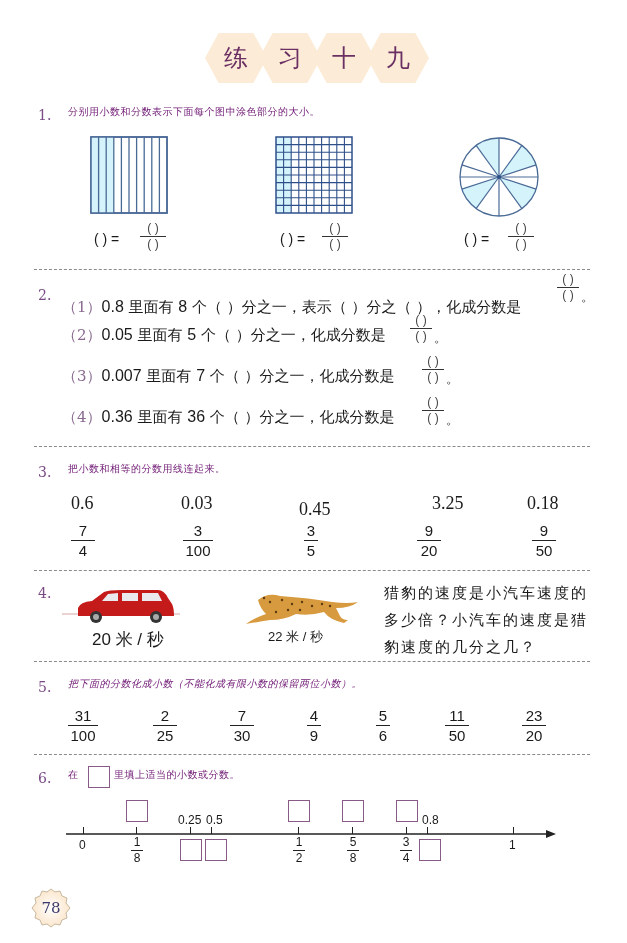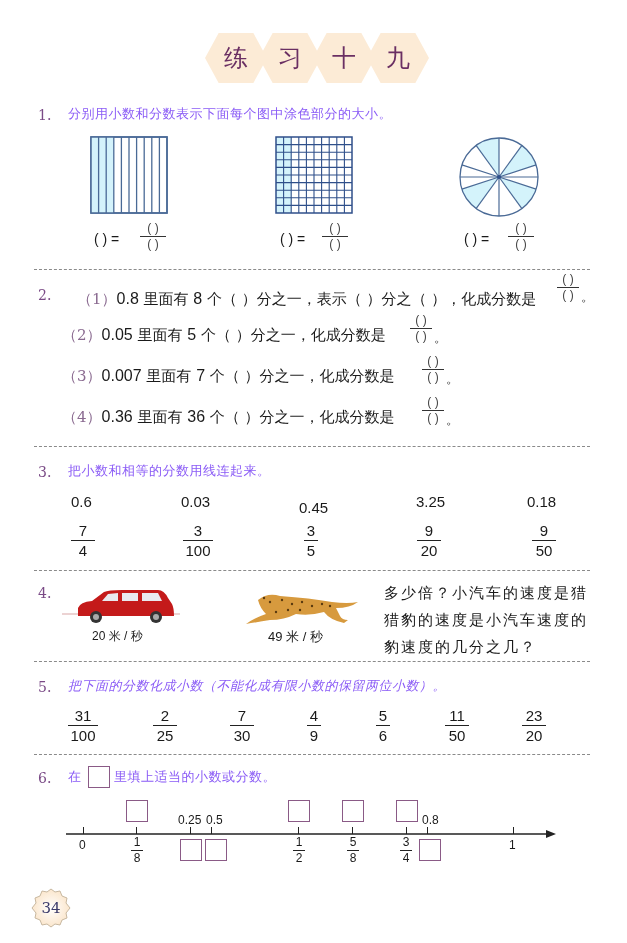--- a/index.html
+++ b/index.html
@@ -9,35 +9,35 @@
     .sans { font-family: "Liberation Sans", sans-serif; }
     .serif { font-family: "DejaVu Serif", serif; }
 
     
     .hex { position: absolute; top: 33px; width: 62px; height: 50px; background: #fcebd6;
       clip-path: polygon(22% 0, 78% 0, 100% 50%, 78% 100%, 22% 100%, 0 50%);
       display: flex; align-items: center; justify-content: center;
       font-size: 24px; color: #6a2f63; font-family: "DejaVu Serif", serif; }
 
     .qnum { position: absolute; font-size: 14px; color: #7a4a86; font-family: "DejaVu Serif", serif; }
-    .qtext { position: absolute; font-size: 13px; color: #8b5cf6; letter-spacing: 0.5px; }
+    .qtext { position: absolute; font-size: 10px; color: #701a75; letter-spacing: 0.5px; }
     .divider { position: absolute; left: 34px; width: 556px; border-top: 1.5px dashed #8a8a8a; height: 0; }
 
     
     .frac { position: absolute; display: inline-flex; flex-direction: column; align-items: center;
       font-family: "Liberation Sans", sans-serif; font-size: 15px; line-height: 17px; }
     .frac .bar { align-self: stretch; border-top: 1.2px solid #222; margin: 1px 0; }
     .paren-frac { font-size: 12px; line-height: 13px; color: #444; }
     .paren-frac .bar { border-top: 1px solid #333; }
 
     .row2 { position: absolute; font-size: 15px; white-space: nowrap; }
     .row2 .num { font-family: "Liberation Sans", sans-serif; font-size: 16px; }
     .row2 .paren { color: #8a6a90; font-family: "DejaVu Serif", serif; }
 
-    .dec { position: absolute; font-family: Liberation Sans, sans-serif; font-size: 15px; }
+    .dec { position: absolute; font-family: Liberation Serif, serif; font-size: 18px; }
 
     .answer-box { position: absolute; width: 22px; height: 22px; border: 1.3px solid #8a5a86; background: #fff; box-sizing: border-box; }
     .tick { position: absolute; width: 1.3px; height: 7px; background: #222; }
     .nl-label { position: absolute; font-family: "Liberation Sans", sans-serif; font-size: 12px; }
     .nl-frac { font-size: 12px; line-height: 13px; }
   </style>
 </head>
 <body>
 
 <div>
@@ -151,21 +151,21 @@
     <span>(   )</span>
       <span class="bar"></span>
       <span>(   )</span>
   </div>
 </div>
 
 <div class="divider" style="top:269px;"></div>
 
 <div class="qnum" style="left:38px; top:287px;">2.</div>
 
-<div class="row2" style="left:62px; top:290px;margin-left:15px;">
+<div class="row2" style="left:62px; top:298px;">
   <span class="paren">（1）</span><span class="num">0.8</span><span> 里面有 </span><span class="num">8</span><span> 个（    ）分之一，表示（   ）分之（   ），化成分数是</span>
 </div>
 <div class="frac paren-frac" style="left:557px; top:273px; width:22px;">
   <span>(  )</span>
     <span class="bar"></span>
     <span>(  )</span>
 </div>
 <span class="abs" style="left:581px; top:288px; font-size:13px;">。</span>
 
 <div class="row2" style="left:62px; top:326px;">
@@ -199,21 +199,21 @@
 <span class="abs" style="left:446px; top:411px; font-size:13px;">。</span>
 
 <div class="divider" style="top:446px;"></div>
 
 <div class="qnum" style="left:38px; top:464px;">3.</div>
 <div class="qtext" style="left:68px; top:462px;">把小数和相等的分数用线连起来。</div>
 
 <div class="dec" style="left:71px; top:493px;">0.6</div>
 <div class="dec" style="left:181px; top:493px;">0.03</div>
 <div class="dec" style="left:299px; top:499px;">0.45</div>
-<div class="dec" style="left:416px; top:493px;">3.25</div>
+<div class="dec" style="left:432px; top:493px;">3.25</div>
 <div class="dec" style="left:527px; top:493px;">0.18</div>
 
 <div class="frac" style="left:71px; top:522px; width:24px;">
   <span>7</span>
     <span class="bar"></span>
     <span>4</span>
 </div>
 <div class="frac" style="left:183px; top:522px; width:30px;">
   <span>3</span>
     <span class="bar"></span>
@@ -243,43 +243,43 @@
   <line x1="0" y1="26" x2="118" y2="26" stroke="#e6c4c4" stroke-width="1.5"></line>
   <path d="M16,28 L16,20 Q18,14 30,13 L42,4 Q46,2 60,2 L96,2 Q102,2 106,10 L110,16 Q112,20 112,28 Z" fill="#c41a1a"></path>
   <path d="M46,6 L56,5 L56,13 L40,13 Z" fill="#e9e9ee"></path>
   <path d="M60,5 L76,5 L76,13 L60,13 Z" fill="#e9e9ee"></path>
   <path d="M80,5 L96,5 L100,13 L80,13 Z" fill="#e9e9ee"></path>
   <circle cx="34" cy="29" r="6" fill="#333"></circle>
     <circle cx="34" cy="29" r="3" fill="#aaa"></circle>
   <circle cx="94" cy="29" r="6" fill="#333"></circle>
     <circle cx="94" cy="29" r="3" fill="#aaa"></circle>
 </svg>
-<div class="abs sans" style="left:92px; top:628px; font-size:12px;">20 米 / 秒</div>
+<div class="abs sans" style="left:92px; top:628px; font-size:17px;">20 米 / 秒</div>
 
 <svg class="abs" style="left:240px; top:590px;" width="120" height="38">
   <path d="M18,10 Q28,2 40,6 Q70,8 92,12 Q108,14 118,12 Q110,18 96,18 L100,26 Q102,30 108,30 L104,33 Q90,30 84,22 Q70,26 56,24 Q44,30 30,30 Q18,32 6,34 Q14,28 26,24 Q20,18 18,10 Z" fill="#d79a3e"></path>
   <g fill="#5a3a10">
     <circle cx="30" cy="12" r="1.2"></circle>
       <circle cx="42" cy="10" r="1.2"></circle>
       <circle cx="52" cy="14" r="1.2"></circle>
     <circle cx="62" cy="12" r="1.2"></circle>
       <circle cx="72" cy="16" r="1.2"></circle>
       <circle cx="82" cy="14" r="1.2"></circle>
     <circle cx="48" cy="20" r="1.2"></circle>
       <circle cx="60" cy="20" r="1.2"></circle>
       <circle cx="36" cy="22" r="1.2"></circle>
     <circle cx="90" cy="16" r="1.2"></circle>
       <circle cx="24" cy="8" r="1.2"></circle>
   </g>
 </svg>
-<div class="abs sans" style="left:268px; top:628px; font-size:13px;">49 米 / 秒</div>
+<div class="abs sans" style="left:268px; top:628px; font-size:13px;">22 米 / 秒</div>
 
 <div class="abs" style="left:384px; top:580px; font-size:15px; line-height:27px; letter-spacing:2px;">
+  <div>猎豹的速度是小汽车速度的</div>
   <div>多少倍？小汽车的速度是猎</div>
-  <div>猎豹的速度是小汽车速度的</div>
   <div>豹速度的几分之几？</div>
 </div>
 
 <div class="divider" style="top:661px;"></div>
 
 <div class="qnum" style="left:38px; top:679px;">5.</div>
 <div class="qtext" style="left:68px; top:677px;font-style:italic;">把下面的分数化成小数（不能化成有限小数的保留两位小数）。</div>
 
 <div class="frac" style="left:68px; top:707px; width:30px;">
   <span>31</span>
@@ -376,13 +376,13 @@
 
 <svg class="abs" style="left:30px; top:887px;" width="42" height="42">
   <defs>
     <radialGradient id="bg" cx="50%" cy="50%" r="50%">
       <stop offset="0%" stop-color="#ffffff"></stop>
       <stop offset="100%" stop-color="#fbe6cc"></stop>
     </radialGradient>
   </defs>
   <path d="M21,2 L25,5 L30,4 L32,9 L37,11 L36,16 L40,21 L36,26 L37,31 L32,33 L30,38 L25,37 L21,40 L17,37 L12,38 L10,33 L5,31 L6,26 L2,21 L6,16 L5,11 L10,9 L12,4 L17,5 Z" fill="url(#bg)" stroke="#c8b8a0" stroke-width="1"></path>
 </svg>
-<div class="abs serif" style="left:30px; top:899px; width:42px; text-align:center; font-size:15px; color:#3a3a6a;">34</div>
+<div class="abs serif" style="left:30px; top:899px; width:42px; text-align:center; font-size:15px; color:#3a3a6a;">78</div>
 
 </body></html>

